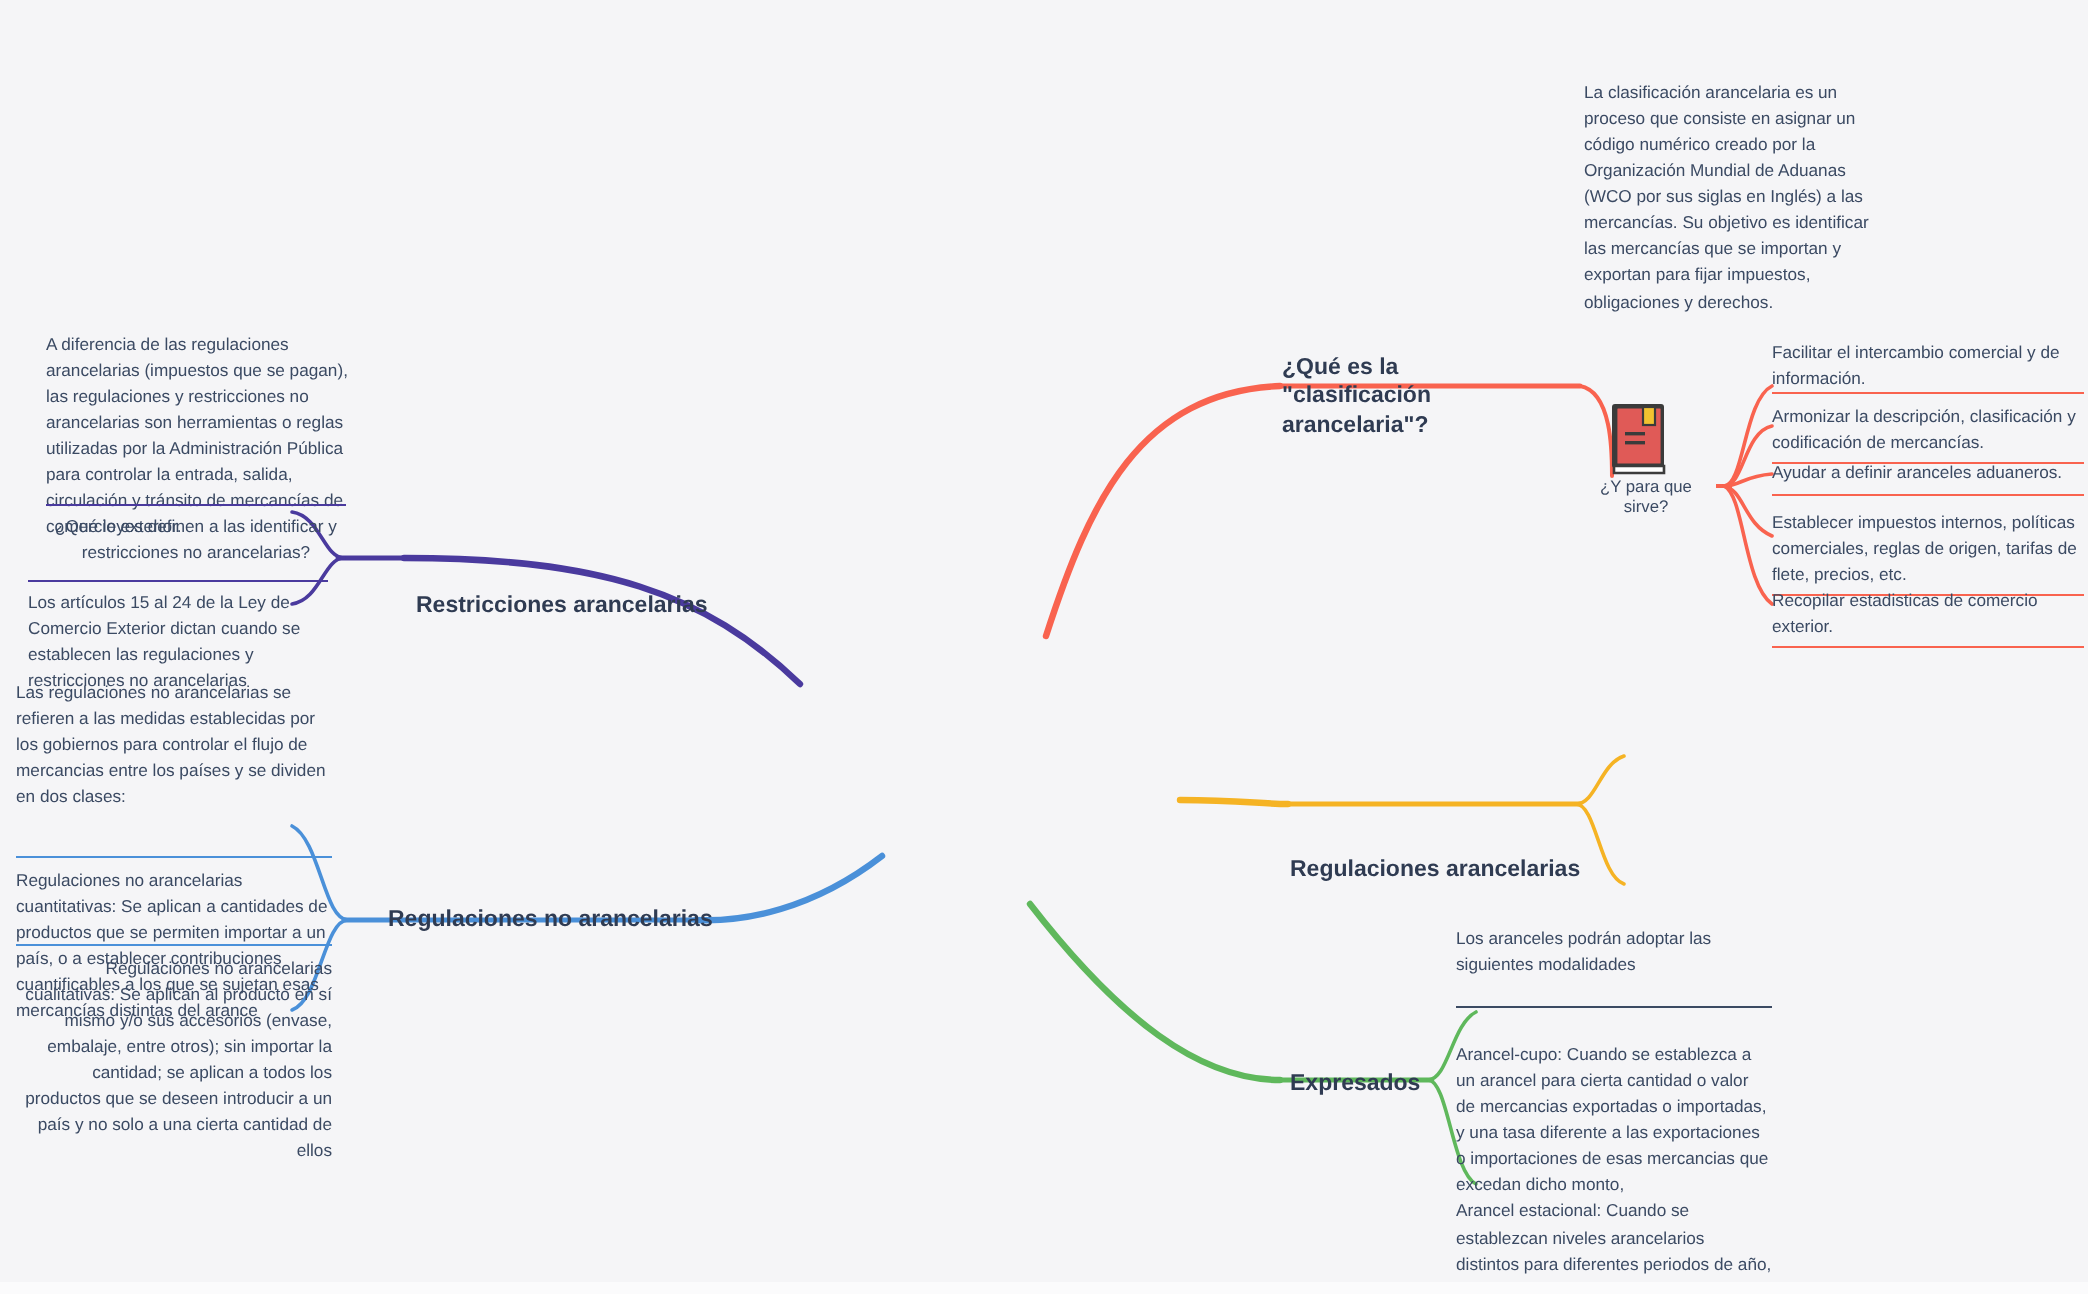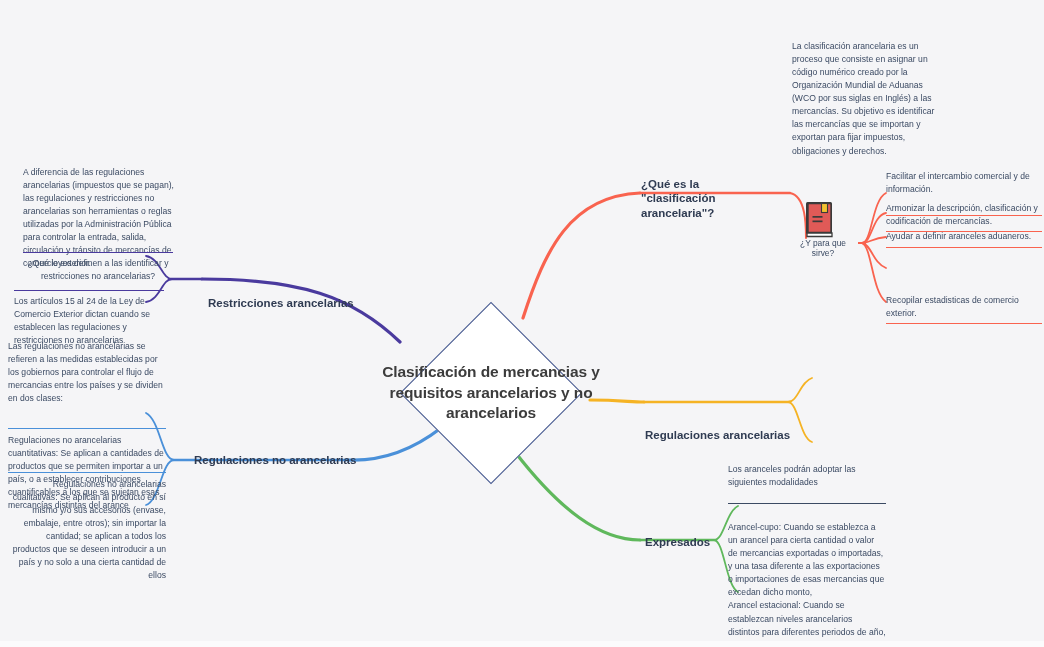--- a/index.html
+++ b/index.html
@@ -112,50 +112,49 @@
     <path d="M644,402 L790,402" fill="none" stroke="#f5b324" stroke-width="2.4" stroke-linecap="round"></path>
     <path d="M788,402 C798,402 800,382 812,378" fill="none" stroke="#f5b324" stroke-width="1.8" stroke-linecap="round"></path>
     <path d="M788,402 C798,402 800,438 812,442" fill="none" stroke="#f5b324" stroke-width="1.8" stroke-linecap="round"></path>
 
     <path d="M515,452 C560,510 600,540 640,540" fill="none" stroke="#5fb85c" stroke-width="3.2" stroke-linecap="round"></path>
     <path d="M640,540 L716,540" fill="none" stroke="#5fb85c" stroke-width="2.4" stroke-linecap="round"></path>
     <path d="M714,540 C724,540 726,512 738,506" fill="none" stroke="#5fb85c" stroke-width="1.8" stroke-linecap="round"></path>
     <path d="M714,540 C724,540 726,586 738,592" fill="none" stroke="#5fb85c" stroke-width="1.8" stroke-linecap="round"></path>
   </svg>
 
-  <div class="node" id="central">
-    <div class="diamond"></div>
-    <div class="ctext">Clasificación de mercancias y requisitos arancelarios y no arancelarios</div>
-  </div>
 
   <div class="node para" style="left:792px;top:40px;width:152px;">La clasificación arancelaria es un proceso que consiste en asignar un código numérico creado por la Organización Mundial de Aduanas (WCO por sus siglas en Inglés) a las mercancías. Su objetivo es identificar las mercancías que se importan y exportan para fijar impuestos, obligaciones y derechos.</div>
 
   <div class="node btitle" style="left:641px;top:177px;width:130px;white-space:normal;">¿Qué es la "clasificación arancelaria"?</div>
 
   <div class="node" id="book-icon">
     <svg width="34" height="40" viewBox="0 0 34 40">
       <rect x="3" y="2" width="26" height="32" rx="1.5" fill="#3b3b3b"></rect>
       <rect x="5" y="3.5" width="23" height="29" rx="1" fill="#e05a57"></rect>
       <rect x="5" y="3.5" width="23" height="29" rx="1" fill="none" stroke="#3b3b3b" stroke-width="1.4"></rect>
       <rect x="18.5" y="3.5" width="6" height="9" fill="#f2c230" stroke="#3b3b3b" stroke-width="1.1"></rect>
       <rect x="9.5" y="16" width="10" height="1.7" fill="#3b3b3b"></rect>
       <rect x="9.5" y="20.5" width="10" height="1.7" fill="#3b3b3b"></rect>
       <path d="M4 33 h25 v3.5 h-25 z" fill="#ffffff" stroke="#3b3b3b" stroke-width="1.3"></path>
     </svg>
   </div>
   <div class="node" id="book-label">¿Y para que sirve?</div>
 
-  <div class="node leaf botline c-red" style="left:886px;top:170px;width:156px;padding-bottom:19px;">
+  <div class="node leaf botline c-red" style="left:886px;top:170px;width:156px;padding-bottom:0;">
     <span class="t">Facilitar el intercambio comercial y de información.</span>
   </div>
   <div class="node leaf botline c-red" style="left:886px;top:202px;width:156px;padding-bottom:3px;">
     <span class="t">Armonizar la descripción, clasificación y codificación de mercancías.</span>
   </div>
   <div class="node leaf botline c-red" style="left:886px;top:230px;width:156px;padding-bottom:4px;">
     <span class="t">Ayudar a definir aranceles aduaneros.</span>
+  </div>
+  <div class="node leaf botline c-red" style="left:886px;top:255px;width:156px;padding-bottom:3px;">
+    <span class="t">Establecer impuestos internos, políticas comerciales, reglas de origen, tarifas de flete, precios, etc.</span>
   </div>
   <div class="node leaf botline c-red" style="left:886px;top:294px;width:156px;padding-bottom:3px;">
     <span class="t">Recopilar estadisticas de comercio exterior.</span>
   </div>
 
   <div class="node para" style="left:23px;top:166px;width:152px;">A diferencia de las regulaciones arancelarias (impuestos que se pagan), las regulaciones y restricciones no arancelarias son herramientas o reglas utilizadas por la Administración Pública para controlar la entrada, salida, circulación y tránsito de mercancías de comercio exterior.</div>
 
   <div class="node btitle" style="left:208px;top:272px;margin-top:24px;">Restricciones arancelarias</div>
 
   <div class="node leaf topline c-purple" style="left:23px;top:252px;width:150px;padding-top:4px;text-align:center;">

